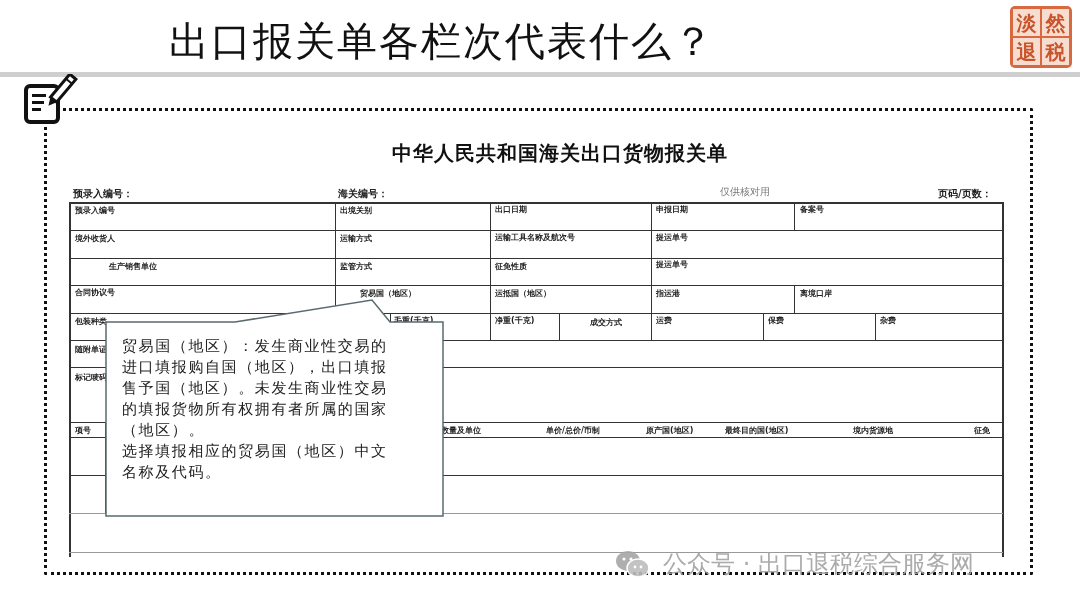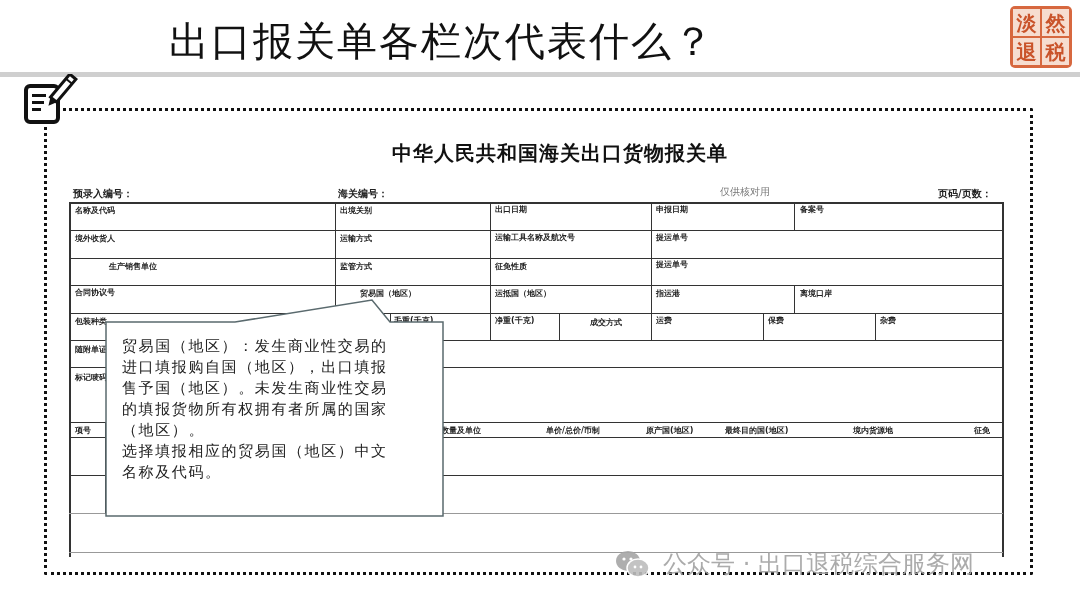--- a/index.html
+++ b/index.html
@@ -83,21 +83,21 @@
   <div class="vline" style="left:725px; top:0; height:28px;"></div>
   <div class="vline" style="left:725px; top:83px; height:28px;"></div>
 
   <div class="vline" style="left:321px; top:111px; height:27px;"></div>
   <div class="vline" style="left:490px; top:111px; height:27px;"></div>
   <div class="vline" style="left:694px; top:111px; height:27px;"></div>
   <div class="vline" style="left:806px; top:111px; height:27px;"></div>
 
   <div class="vline" style="left:36px; top:220px; height:91px;"></div>
 
-  <div class="cell-label" style="left:6px; top:3px;">名称及代码</div>
+  <div class="cell-label" style="left:6px; top:3px;">预录入编号</div>
   <div class="cell-label" style="left:271px; top:3px;">出境关别</div>
   <div class="cell-label" style="left:426px; top:2px;">出口日期</div>
   <div class="cell-label" style="left:587px; top:2px;">申报日期</div>
   <div class="cell-label" style="left:731px; top:2px;">备案号</div>
 
   <div class="cell-label" style="left:6px; top:31px;">境外收货人</div>
   <div class="cell-label" style="left:271px; top:31px;">运输方式</div>
   <div class="cell-label" style="left:426px; top:30px;">运输工具名称及航次号</div>
   <div class="cell-label" style="left:587px; top:30px;">提运单号</div>
 

